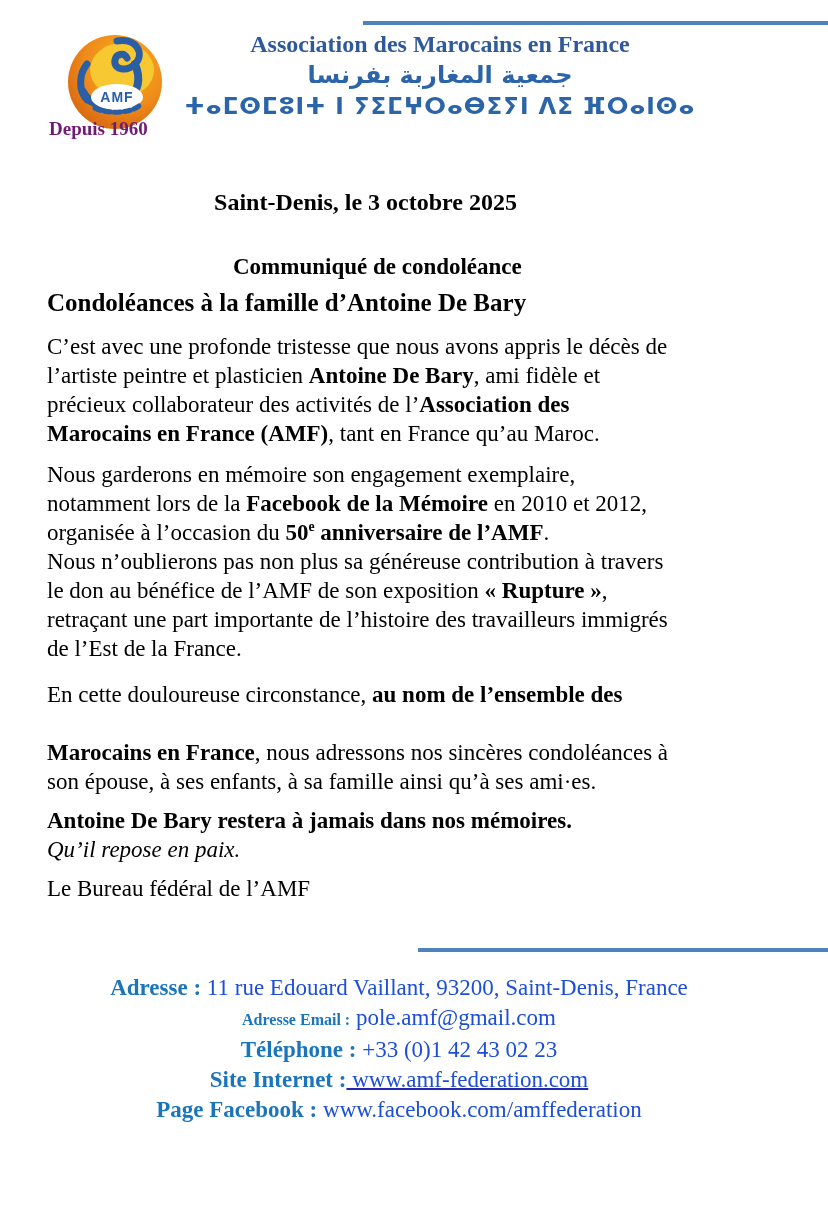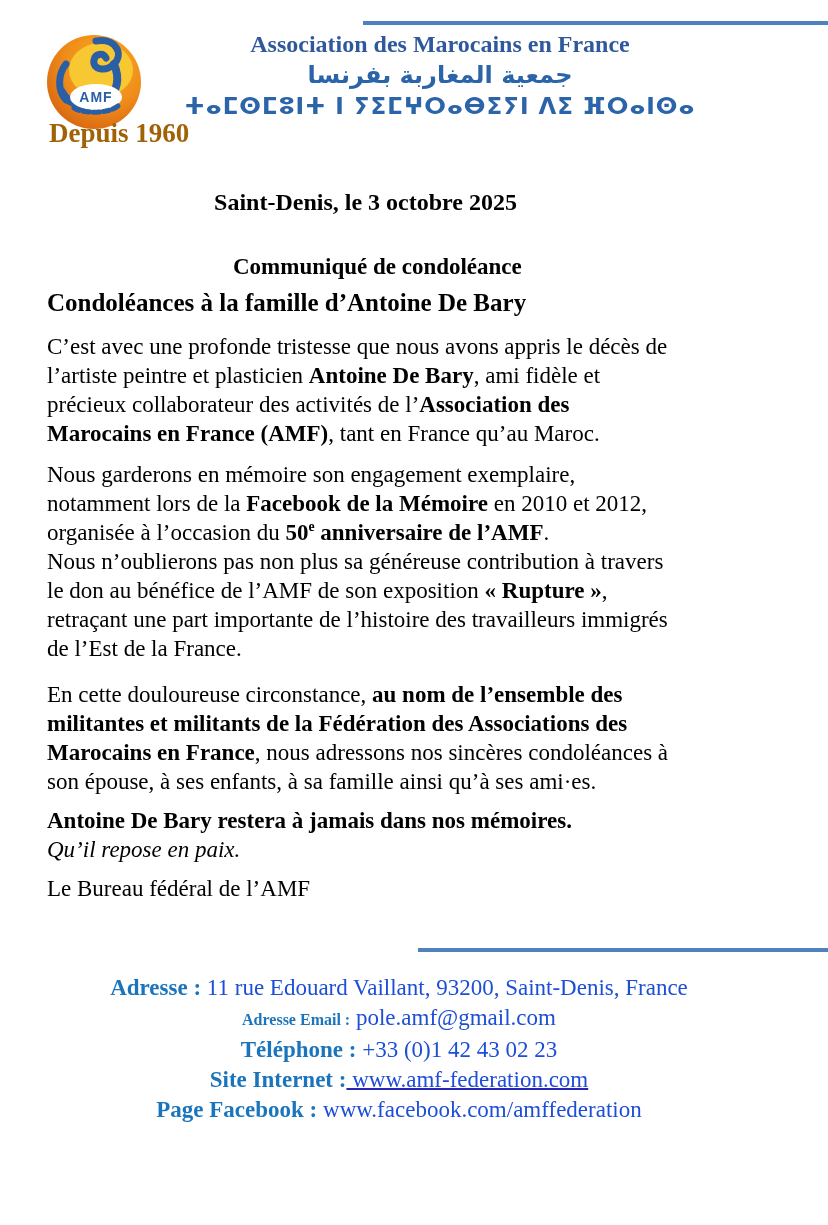--- a/index.html
+++ b/index.html
@@ -4,22 +4,22 @@
 <style>
   html,body{margin:0;padding:0;}
   body{
     width:828px;height:1225px;position:relative;background:#ffffff;overflow:hidden;
     font-family:"Liberation Serif","DejaVu Serif",serif;color:#000;
   }
   
   .rule{position:absolute;height:4px;background:#4f81bd;}
   #rule-top{left:363px;right:0;top:21px;}
   #rule-mid{left:418px;right:0;top:948px;}
-  #logo{position:absolute;left:44px;top:34px;width:100px;height:96px;}
-  #since{position:absolute;left:49px;top:118px;width:170px;font-size:27px;font-weight:bold;color:#a16207;}
+  #logo{position:absolute;left:65px;top:34px;width:100px;height:96px;}
+  #since{position:absolute;left:49px;top:118px;width:170px;font-size:19px;font-weight:bold;color:#701a75;}
   #head-text{position:absolute;left:120px;top:30px;width:640px;text-align:center;}
   #org-fr{font-size:24px;font-weight:bold;color:#30599c;line-height:28px;}
   #org-ar{direction:rtl;font-family:"DejaVu Sans",sans-serif;font-size:24px;font-weight:bold;color:#2b64a8;line-height:32px;margin-top:1px;}
   #org-tif{font-family:"DejaVu Sans",sans-serif;font-size:23px;font-weight:bold;color:#2b64a8;line-height:30px;letter-spacing:1px;}
   
   #letter{padding-top:188px;}
   #date-line{text-align:center;padding-right:97px;font-size:24px;font-weight:bold;line-height:28px;}
   #communique{margin:37px 0 0 233px;font-size:23px;font-weight:bold;line-height:27px;}
   #condoleances{margin:8px 0 0 47px;font-size:25px;font-weight:bold;line-height:29px;}
   .para{margin:12px 30px 0 47px;font-size:23px;line-height:29px;}
@@ -71,21 +71,21 @@
 </div>
 
 <div id="letter">
   <div id="date-line">Saint-Denis, le 3 octobre 2025</div>
   <div id="communique">Communiqué de condoléance</div>
   <div id="condoleances">Condoléances à la famille d’Antoine De Bary</div>
   <div>
       <p class="para first"><span>C’est avec une profonde tristesse que nous avons appris le décès de</span><br><span>l’artiste peintre et plasticien </span><span class="b">Antoine De Bary</span><span>, ami fidèle et</span><br><span>précieux collaborateur des activités de l’</span><span class="b">Association des</span><br><span class="b">Marocains en France (AMF)</span><span>, tant en France qu’au Maroc.</span></p>
       <p class="para"><span>Nous garderons en mémoire son engagement exemplaire,</span><br><span>notamment lors de la </span><span class="b">Facebook de la Mémoire</span><span> en 2010 et 2012,</span><br><span>organisée à l’occasion du </span><span class="b">50</span><sup class="b">e</sup><span class="b"> anniversaire de l’AMF</span><span>.</span></p>
       <p class="para tight"><span>Nous n’oublierons pas non plus sa généreuse contribution à travers</span><br><span>le don au bénéfice de l’AMF de son exposition </span><span class="b">« Rupture »</span><span>,</span><br><span>retraçant une part importante de l’histoire des travailleurs immigrés</span><br><span>de l’Est de la France.</span></p>
-      <p class="para gap"><span>En cette douloureuse circonstance, </span><span class="b">au nom de l’ensemble des</span><br><span class="b">militantes et militants de la Fédération des Associations des</span><br><span class="b">Marocains en France</span><span>, nous adressons nos sincères condoléances à</span><br><span>son épouse, à ses enfants, à sa famille ainsi qu’à ses ami·es.</span></p>
+      <p class="para gap"><span>En cette douloureuse circonstance, </span><span class="b">au nom de l’ensemble des</span><br><br><span class="b">Marocains en France</span><span>, nous adressons nos sincères condoléances à</span><br><span>son épouse, à ses enfants, à sa famille ainsi qu’à ses ami·es.</span></p>
       <p class="para small-gap"><span class="b">Antoine De Bary restera à jamais dans nos mémoires.</span></p>
       <p class="para tight"><span class="i">Qu’il repose en paix.</span></p>
       <p class="para small-gap"><span>Le Bureau fédéral de l’AMF</span></p>
     </div>
 </div>
 
 <div class="rule" id="rule-mid"></div>
 <div id="footer">
     <div class="footer-line"><span class="footer-label">Adresse :</span><span class="footer-value"> 11 rue Edouard Vaillant, 93200, Saint-Denis, France</span></div>
     <div class="footer-line"><span class="footer-label small">Adresse Email :</span><span class="footer-value"> pole.amf@gmail.com</span></div>

